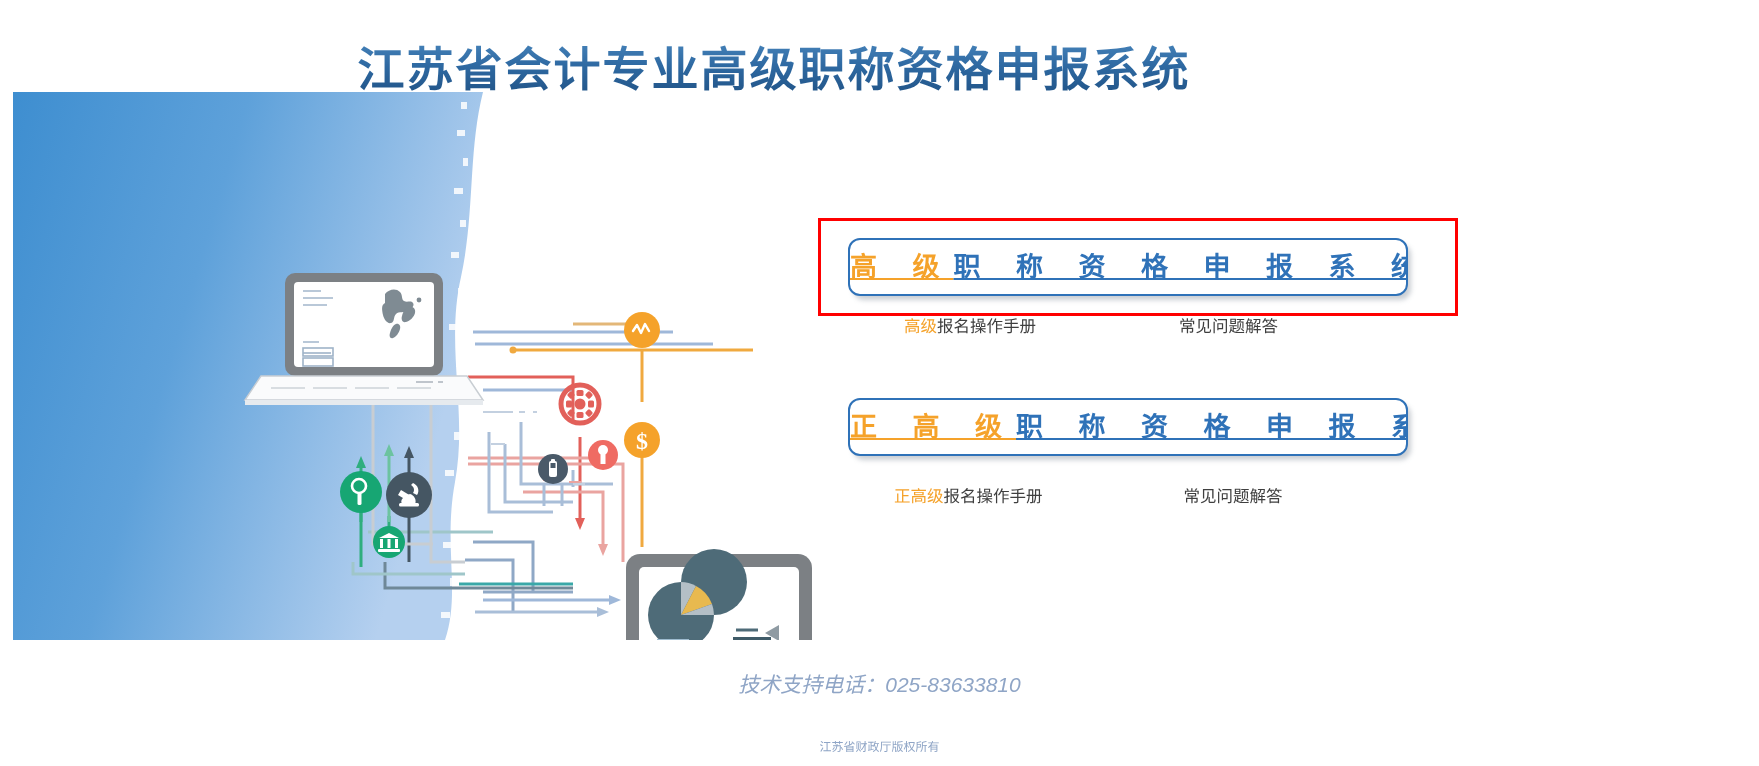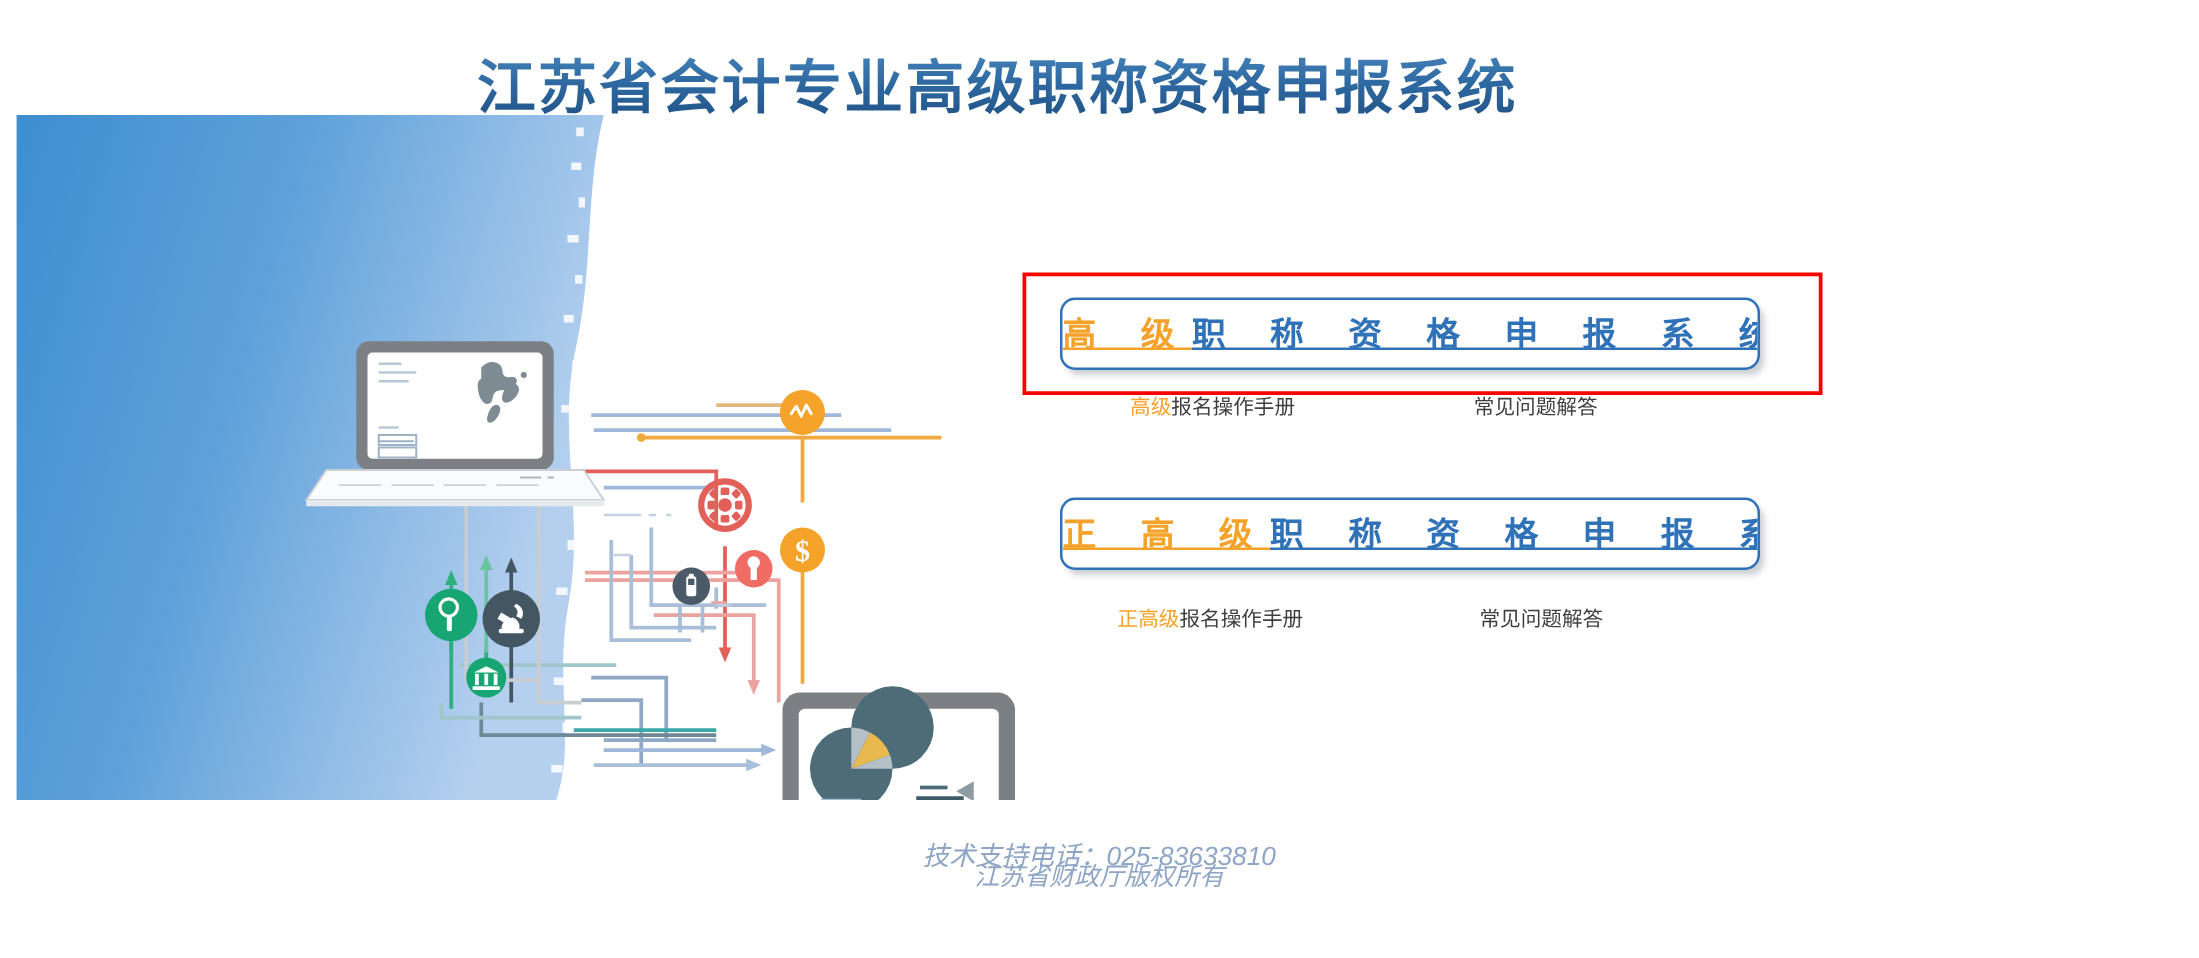--- a/index.html
+++ b/index.html
@@ -28,21 +28,20 @@
     letter-spacing: 2px;
     line-height: 66px;
     background-image: linear-gradient(180deg, #4a87bd 0%, #2f6aa3 42%, #1d4e80 100%);
     -webkit-background-clip: text;
     background-clip: text;
     color: transparent;
     -webkit-text-fill-color: transparent;
     text-shadow: none;
     white-space: nowrap;
     user-select: none;
-    margin-left: 24px;
   }
 
   
   #illustration {
     position: absolute;
     left: 13px;
     top: 92px;
     width: 860px;
     height: 548px;
     overflow: hidden;
@@ -127,21 +126,21 @@
   .footer-line {
     position: absolute;
     left: 0;
     width: 1759px;
     text-align: center;
     color: #8fa5c6;
     white-space: nowrap;
     user-select: none;
   }
   #support-phone { top: 668px; font-size: 21px; font-style: italic; }
-  #copyright     { top: 685px; font-size: 20px; font-style: italic; }
+  #copyright     { top: 737px; font-size: 12px; }
 </style>
 </head>
 <body>
 
 <h1 id="page-title">江苏省会计专业高级职称资格申报系统</h1>
 
 <div id="illustration">
   <svg width="860" height="548" viewBox="0 0 860 548" xmlns="http://www.w3.org/2000/svg">
     <defs>
       <linearGradient id="panelGrad" x1="0" y1="0" x2="1" y2="0.35">

